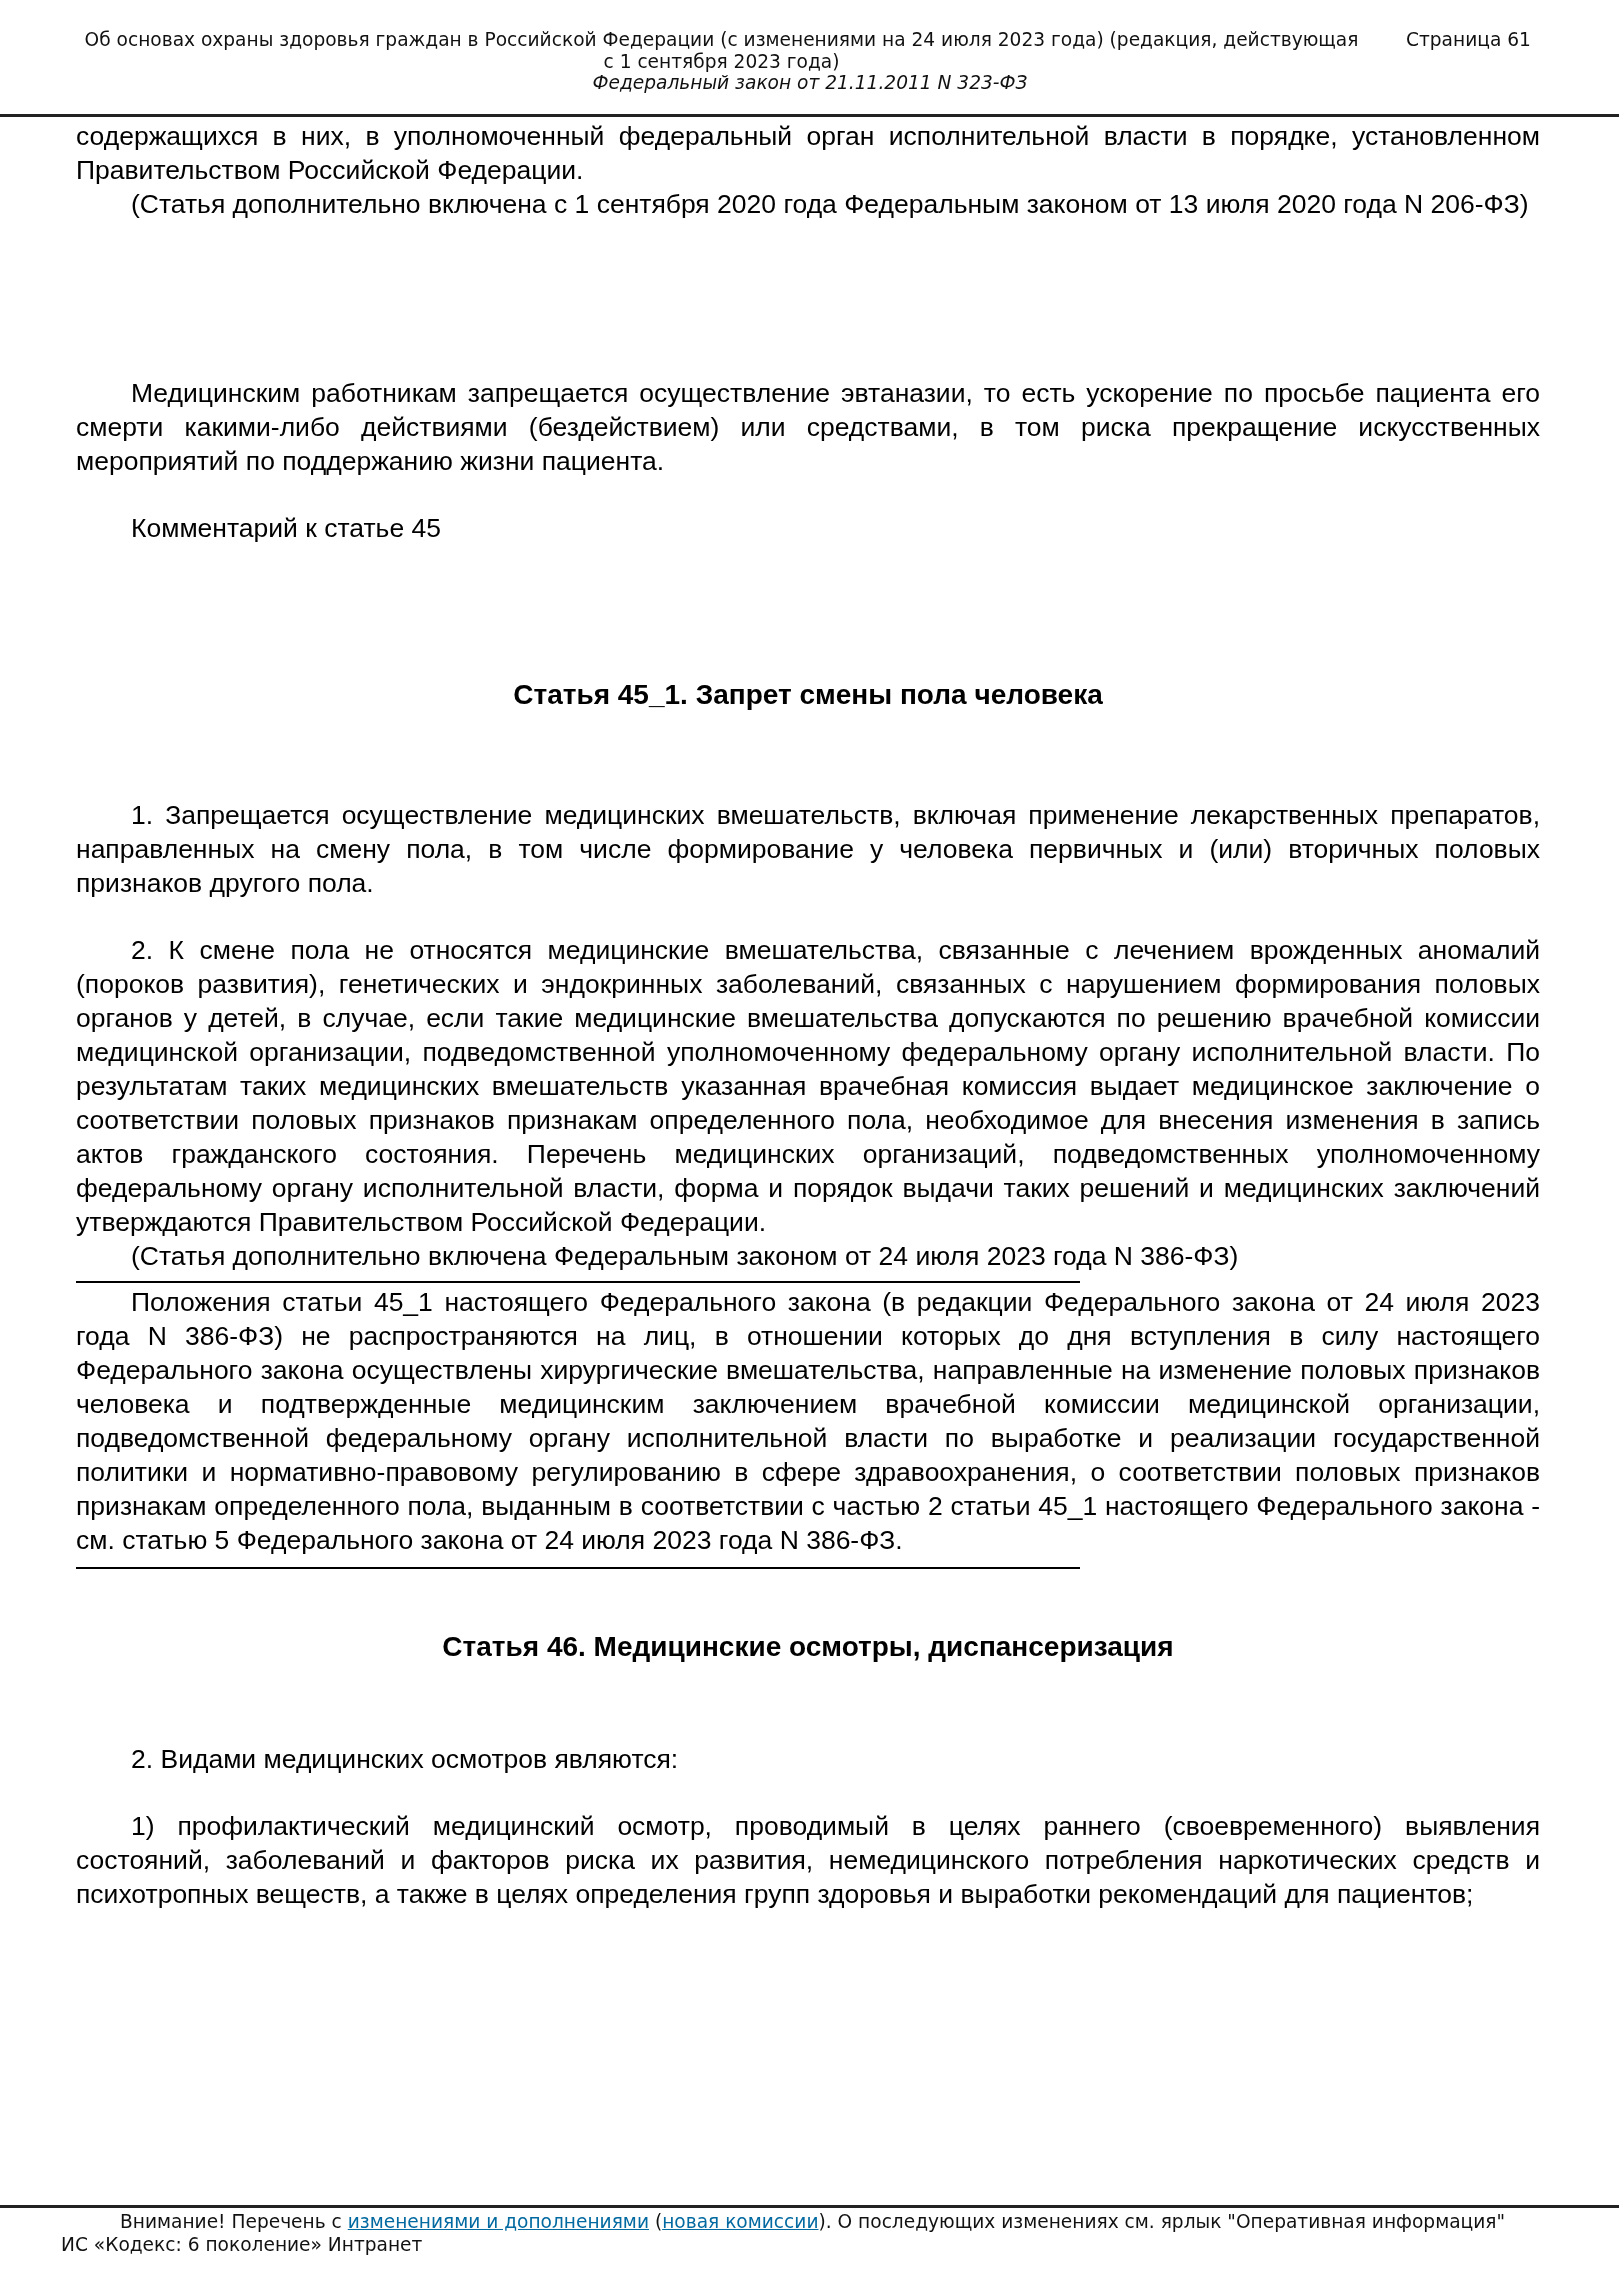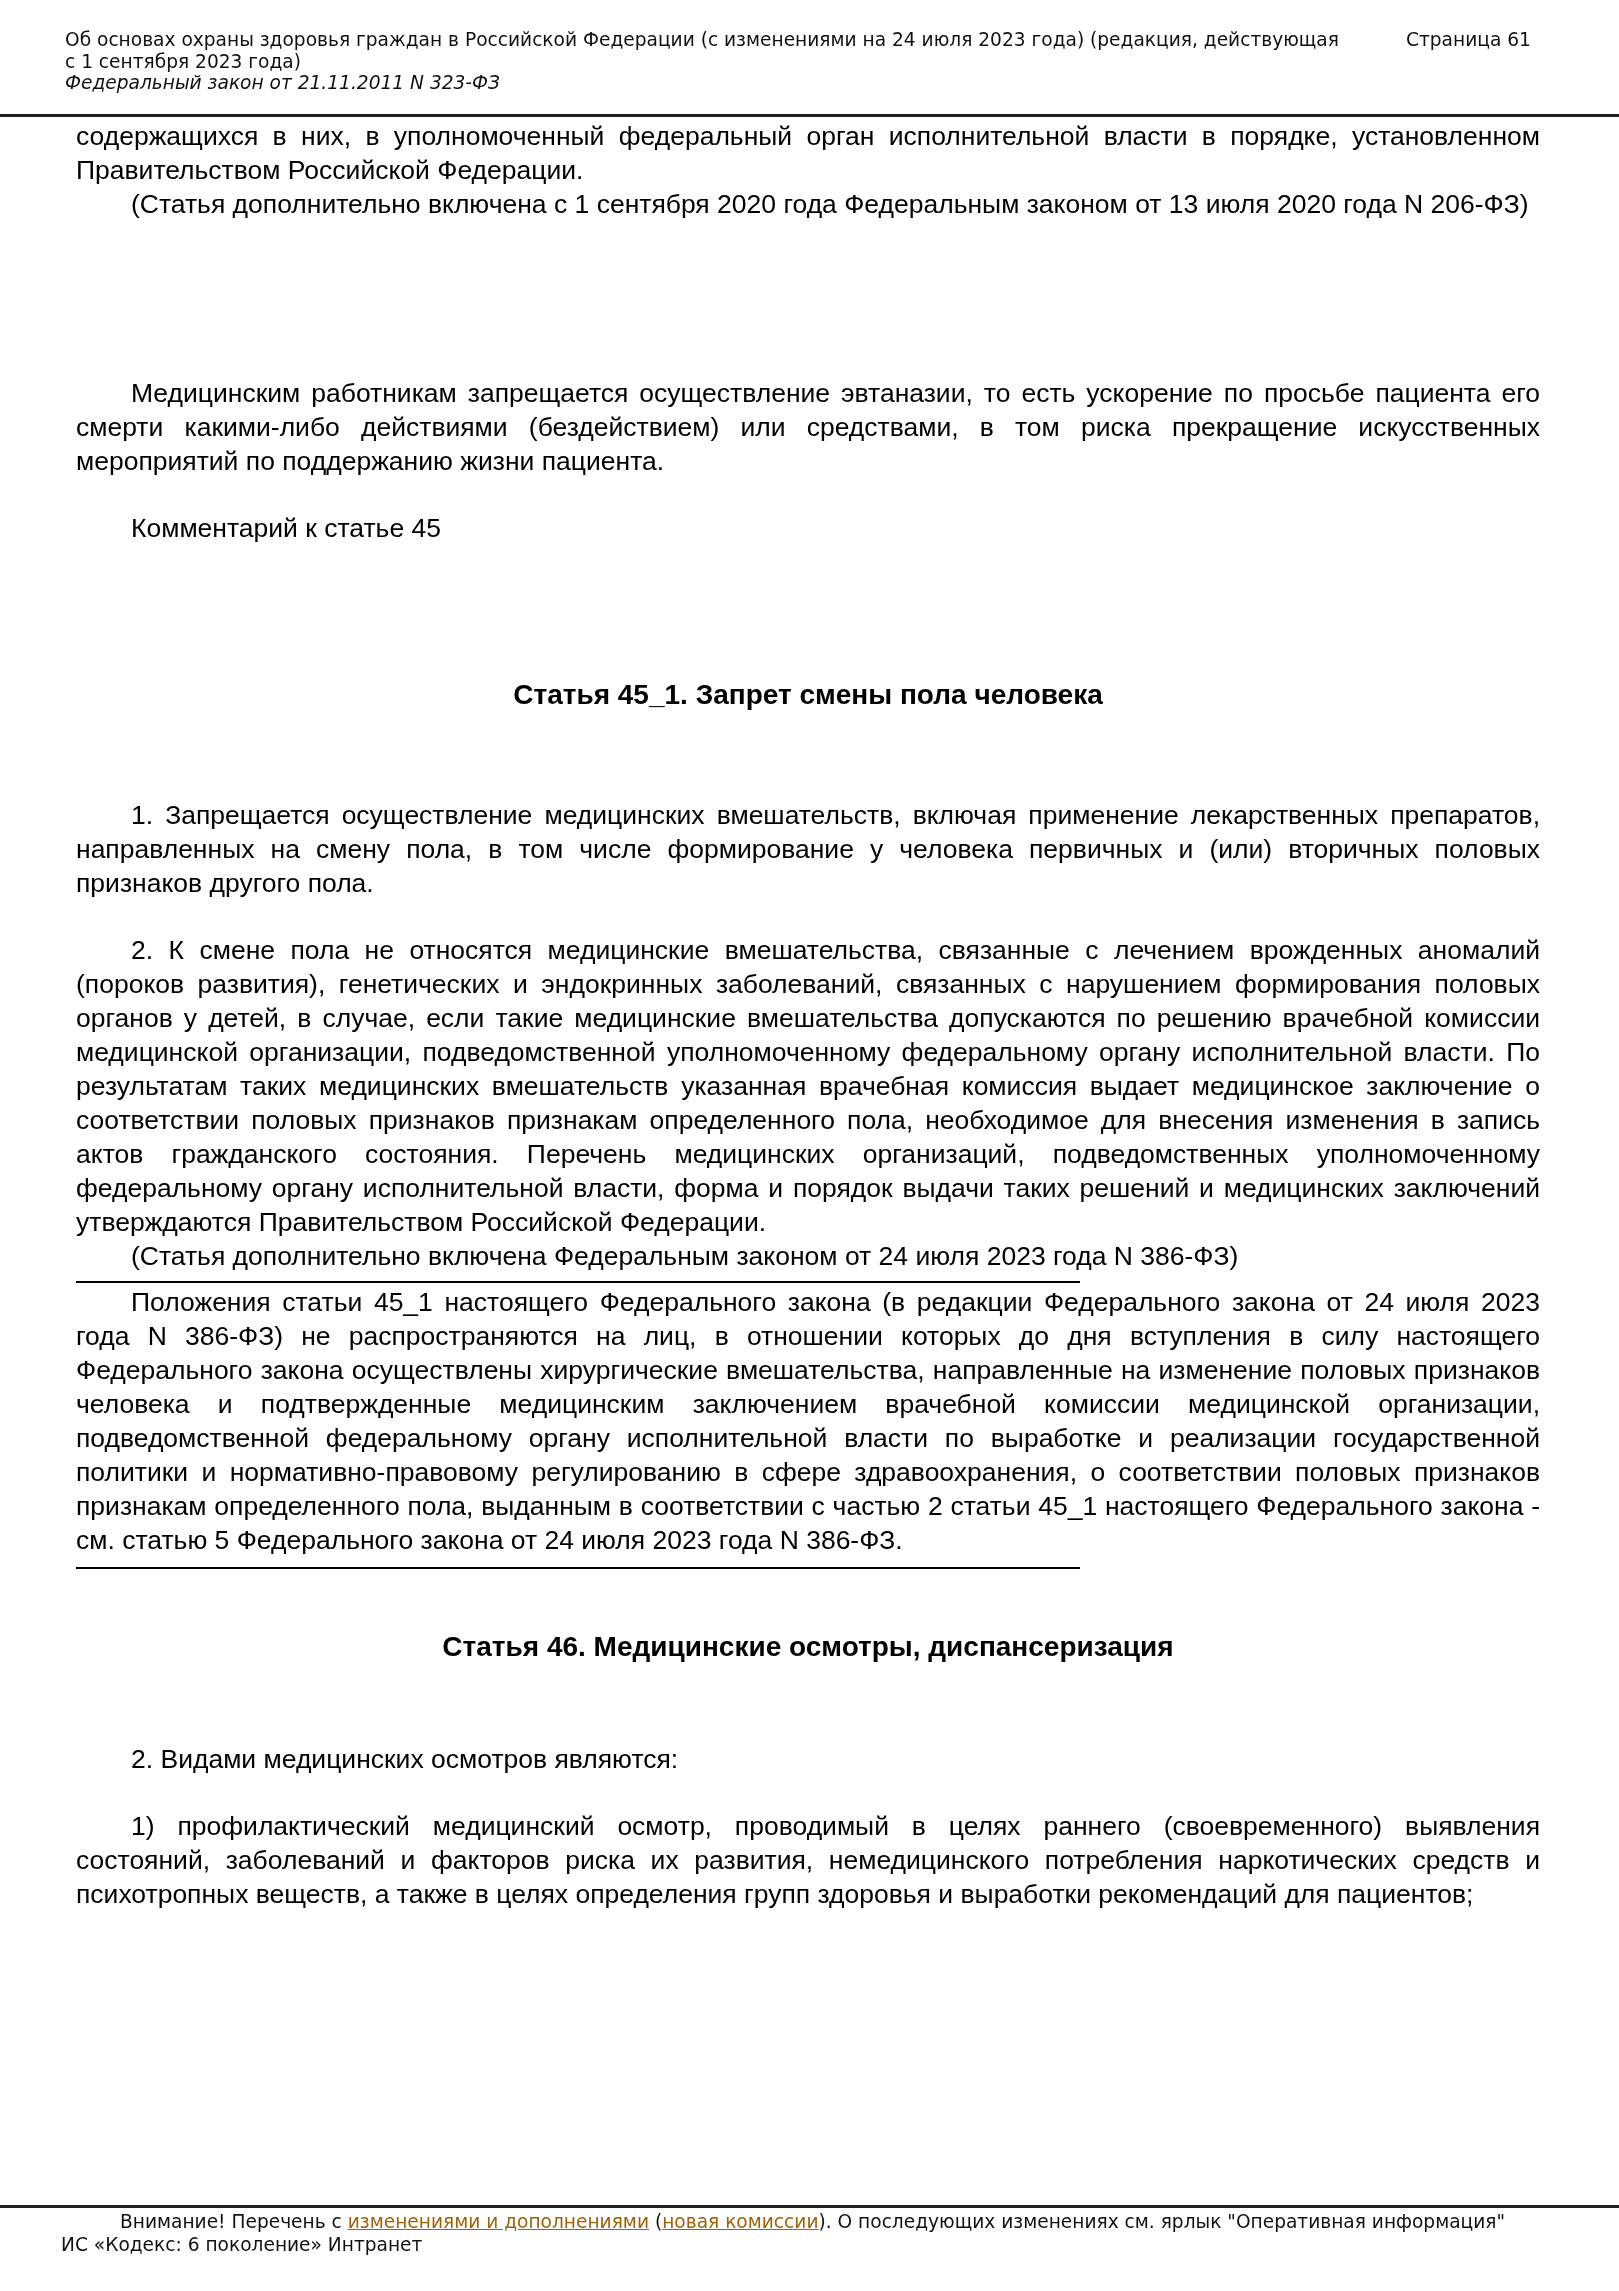--- a/index.html
+++ b/index.html
@@ -4,20 +4,21 @@
 <style>
   html, body { margin: 0; padding: 0; background: #ffffff; }
   body {
     width: 1619px; height: 2292px; position: relative; overflow: hidden;
     color: #000; font-family: "Liberation Sans", sans-serif;
   }
   .hdr {
     position: absolute; left: 65px; top: 29px; width: 1490px;
     font-family: "DejaVu Sans", sans-serif; font-size: 18.6px; line-height: 21.6px;
     color: #111;
+    text-align: center;
   }
   .hdr .t1 { display: block; width: 1313px; }
   .hdr .pg { position: absolute; left: 1341px; top: 0; }
   .hdr .law { font-style: italic; display: block; }
   .rule-top { position: absolute; left: 0; top: 114px; width: 1619px; height: 2.9px; background: #222; }
   .rule-bot { position: absolute; left: 0; top: 2205px; width: 1619px; height: 2.9px; background: #222; }
 
   .body {
     position: absolute; left: 76px; top: 119px; width: 1464px;
     font-size: 26.5px; line-height: 34px; text-align: justify;
@@ -29,21 +30,21 @@
     margin: 0; line-height: 34px;
   }
   .sep { height: 2px; background: #000; width: 1004px; margin: 0; }
 
   .ftr {
     position: absolute; left: 0; top: 2211px; width: 1619px;
     font-family: "DejaVu Sans", sans-serif; font-size: 18.6px; line-height: 21.6px; color: #111;
   }
   .ftr .l1 { position: absolute; left: 120px; top: 0; white-space: nowrap; }
   .ftr .l2 { position: absolute; left: 61px; top: 22.5px; white-space: nowrap; }
-  .ftr a { color: #a16207; text-decoration: underline; }
+  .ftr a { color: #0369a1; text-decoration: underline; }
 </style>
 </head>
 <body>
 
 <div class="hdr">
   <span class="t1">
     <span>Об основах охраны здоровья граждан в Российской Федерации (с изменениями на 24 июля 2023 года) (редакция, действующая</span><br>
     <span>с 1 сентября 2023 года)</span>
   </span>
   <span class="law">Федеральный закон от 21.11.2011 N 323-ФЗ</span>

